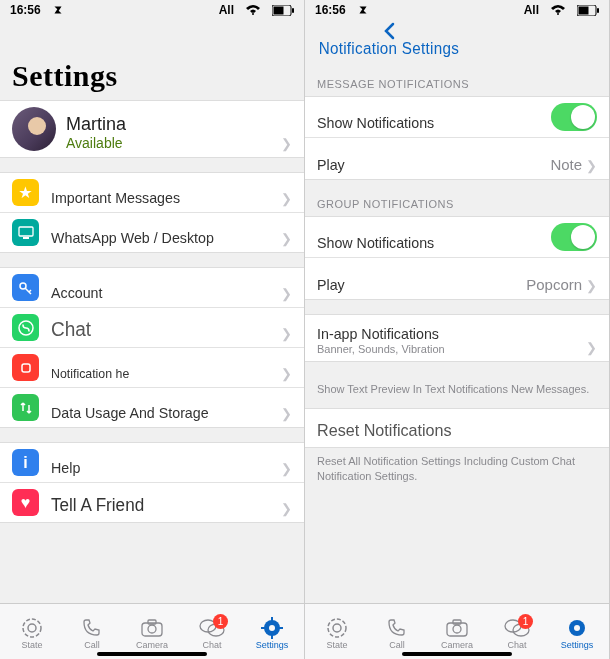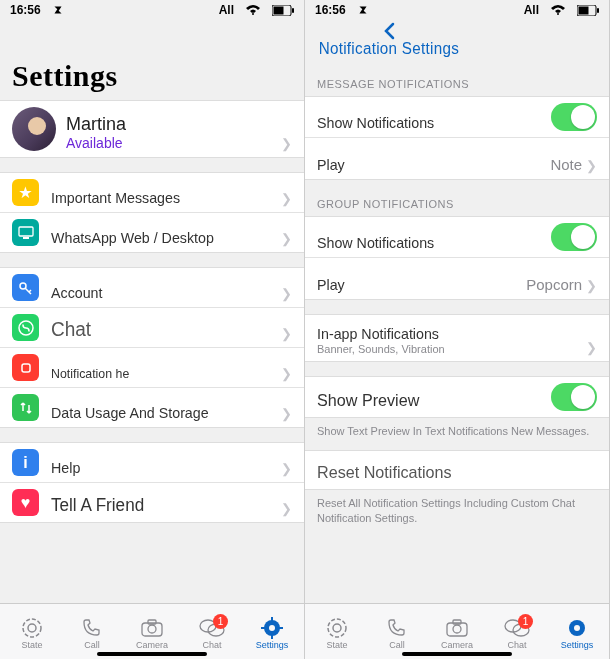--- a/index.html
+++ b/index.html
@@ -105,21 +105,21 @@
     margin-right: 10px;
     position: relative;
     overflow: hidden;
     flex-shrink: 0;
   }
   .avatar::after{
     content:""; position:absolute; width:18px; height:18px; border-radius:50%;
     background:#e8c9a8; top:10px; left:16px;
   }
   .profile-name { font-size: 18px; color: #222; }
-  .profile-status { font-size: 14px; color: #6d28d9; }
+  .profile-status { font-size: 14px; color: #4d7c0f; }
   .footer-note {
     text-align: center;
     font-size: 10px;
     color: #999;
     padding: 4px 0 8px 0;
   }
   .desc-row {
     font-size: 11px;
     color: #8a8a8f;
     padding: 6px 12px 12px 12px;
@@ -410,26 +410,20 @@
     <div class="group">
       <div class="row" style="min-height:46px;">
         <div class="stack">
           <span class="label">In-app Notifications</span>
           <span class="sublabel">Banner, Sounds, Vibration</span>
         </div>
         <span class="chev">❯</span>
       </div>
     </div>
 
-    <div class="group" style="margin-bottom:0;">
-      <div class="row">
-        <span class="label" style="font-size:17px;">Show Preview</span>
-        <div class="toggle"></div>
-      </div>
-    </div>
     <div class="desc-row">Show Text Preview In Text Notifications New Messages.</div>
 
     <div class="group" style="margin-bottom:0;">
       <div class="row">
         <span class="label" style="font-size:17px;color:#555;">Reset Notifications</span>
       </div>
     </div>
     <div class="desc-row">Reset All Notification Settings Including Custom Chat Notification Settings.</div>
   </div>
 

